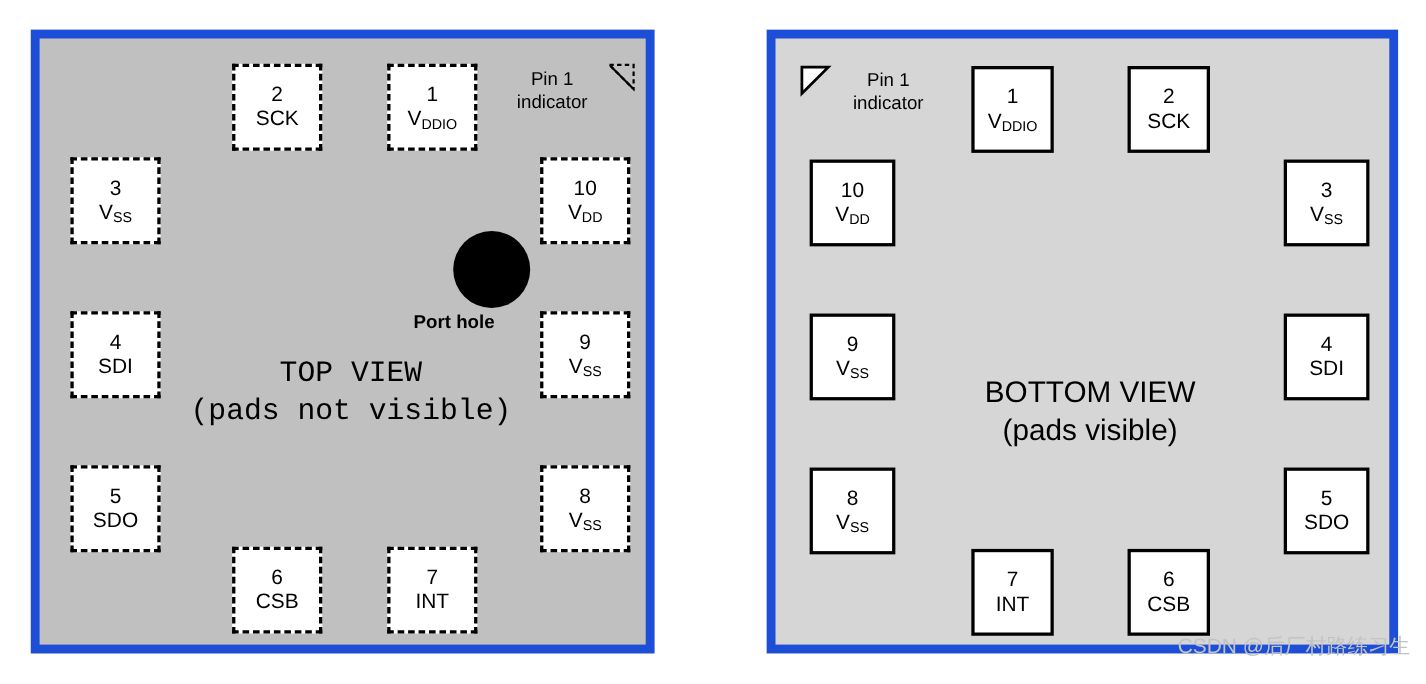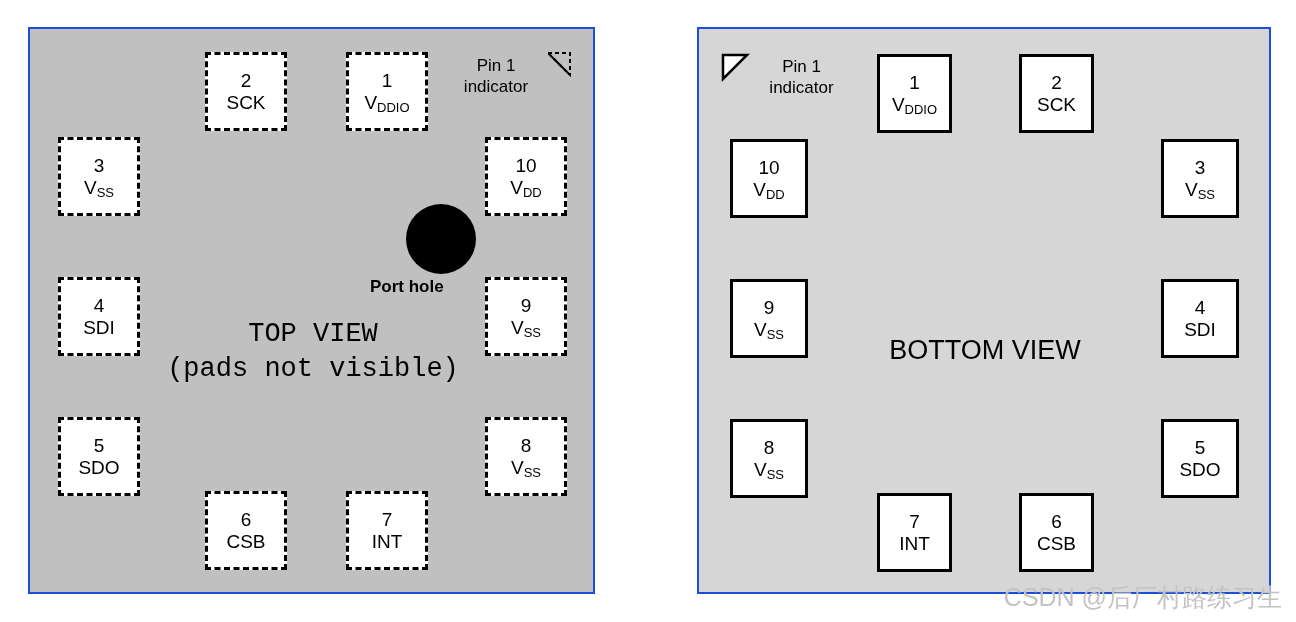--- a/index.html
+++ b/index.html
@@ -10,21 +10,21 @@
   body {
     width: 1296px;
     height: 622px;
     position: relative;
     font-family: "Liberation Sans", sans-serif;
     overflow: hidden;
   }
 
   .panel {
     position: absolute;
-    border: 2px solid #1d4ed8;
+    border: 8px solid #1d4ed8;
     box-sizing: border-box;
   }
 
   #top-view-panel {
     left: 28px;
     top: 27px;
     width: 567px;
     height: 567px;
     background: #c0c0c0;
   }
@@ -105,22 +105,22 @@
     font-size: 17px;
     color: #000000;
     line-height: 1.25;
     text-align: center;
     white-space: nowrap;
   }
 
   #watermark {
     position: absolute;
     right: 14px;
-    bottom: 8px;
-    font-size: 25px;
+    bottom: 21px;
+    font-size: 19px;
     color: #c3c3c3;
     white-space: nowrap;
   }
 </style>
 </head>
 <body>
 
 <div id="top-view-panel" class="panel">
 
   <div class="indicator-block" style="left:421px; top:22px; width:120px;">
@@ -250,16 +250,17 @@
     <div class="pin-label"><span>INT</span><sub></sub></div>
   </div>
 
   <div class="pin pin-solid" style="left:320px; top:464px; width:75px; height:79px;">
     <div class="pin-num">6</div>
     <div class="pin-label"><span>CSB</span><sub></sub></div>
   </div>
 
   <div class="view-title" style="left:66px; top:288px; width:440px;margin-top:16px;">
     <span>BOTTOM VIEW</span><br>
+    <span>(pads visible)</span>
   </div>
 </div>
 
 <div id="watermark">CSDN @后厂村路练习生</div>
 
 </body></html>

